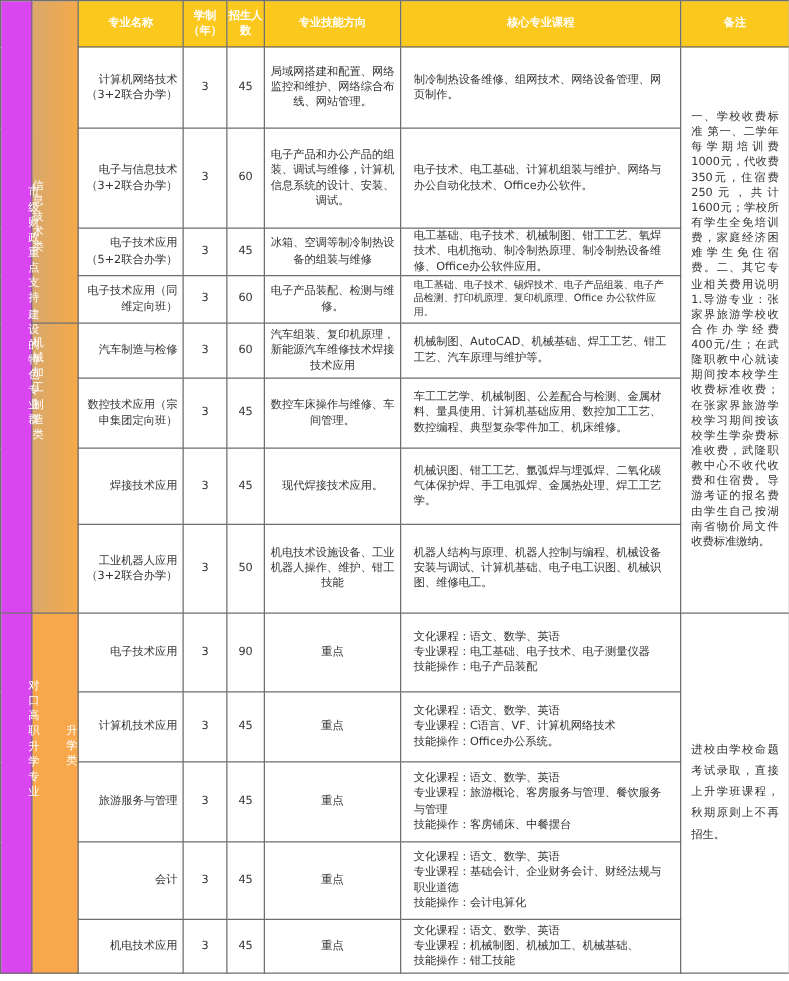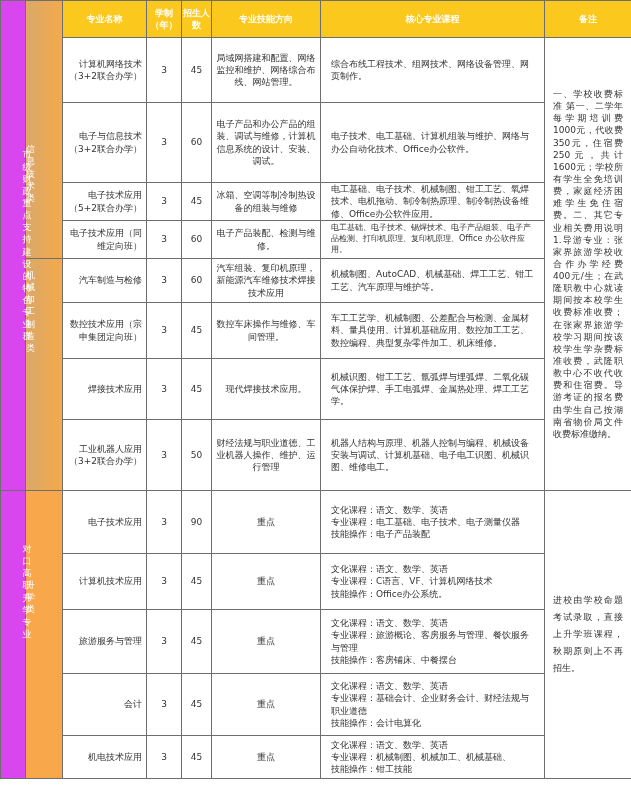--- a/index.html
+++ b/index.html
@@ -22,21 +22,21 @@
   }
   td.grp1 {
     background: #d946ef; color: #fff; text-align: center;
     font-size: 15px; line-height: 1.15; padding: 0 18px;
   }
   td.grp2a {
     background: linear-gradient(to right, #d9a86a, #f5a94a);
     color: #fff; text-align: left; font-size: 14px; line-height: 1.15;
   }
   td.grp2b {
-    background: #f8a84a; color: #fff; text-align: left;
+    background: #f8a84a; color: #fff; text-align: right;
     font-size: 14px; line-height: 1.15;
   }
   .vtext { display: inline-block; width: 16px; word-break: break-all; white-space: normal; }
   td.name { text-align: right; padding: 0 4px; }
   td.num { text-align: center; font-size: 10px; }
   td.skill { text-align: center; padding: 0 4px; margin-left: 24px; }
   td.course { text-align: left; padding: 0 10px; }
   td.course.small { font-size: 8px; }
   td.note { text-align: left; padding: 0 8px; font-size: 9px; line-height: 1.9; text-align: justify; }
   td.note.n2 { vertical-align: middle; line-height: 1.9; }
@@ -66,21 +66,21 @@
     <th class="hd">招生人数</th>
     <th class="hd">专业技能方向</th>
     <th class="hd">核心专业课程</th>
     <th class="hd">备注</th>
   </tr>
   <tr style="height:65px">
     <td class="name">计算机网络技术（3+2联合办学）</td>
     <td class="num">3</td>
     <td class="num">45</td>
     <td class="skill">局域网搭建和配置、网络监控和维护、网络综合布线、网站管理。</td>
-    <td class="course">综合布线工程技术、组网技术、网络设备管理、网页制作。</td>
+    <td class="course">制冷制热设备维修、组网技术、网络设备管理、网页制作。</td>
     <td class="note" rowspan="8">一、学校收费标准 第一、二学年每学期培训费1000元，代收费350元，住宿费250元，共计1600元；学校所有学生全免培训费，家庭经济困难学生免住宿费。二、其它专业相关费用说明 1.导游专业：张家界旅游学校收合作办学经费400元/生；在武隆职教中心就读期间按本校学生收费标准收费；在张家界旅游学校学习期间按该校学生学杂费标准收费，武隆职教中心不收代收费和住宿费。导游考证的报名费由学生自己按湖南省物价局文件收费标准缴纳。</td>
   </tr>
   <tr style="height:80px">
     <td class="name">电子与信息技术（3+2联合办学）</td>
     <td class="num">3</td>
     <td class="num">60</td>
     <td class="skill">电子产品和办公产品的组装、调试与维修，计算机信息系统的设计、安装、调试。</td>
     <td class="course">电子技术、电工基础、计算机组装与维护、网络与办公自动化技术、Office办公软件。</td>
   </tr>
   <tr style="height:38px">
@@ -116,21 +116,21 @@
     <td class="name">焊接技术应用</td>
     <td class="num">3</td>
     <td class="num">45</td>
     <td class="skill">现代焊接技术应用。</td>
     <td class="course">机械识图、钳工工艺、氩弧焊与埋弧焊、二氧化碳气体保护焊、手工电弧焊、金属热处理、焊工工艺学。</td>
   </tr>
   <tr style="height:71px">
     <td class="name">工业机器人应用（3+2联合办学）</td>
     <td class="num">3</td>
     <td class="num">50</td>
-    <td class="skill">财经法规与职业道德、工业机器人操作、维护、运行管理</td>
+    <td class="skill">机电技术设施设备、工业机器人操作、维护、钳工技能</td>
     <td class="course">机器人结构与原理、机器人控制与编程、机械设备安装与调试、计算机基础、电子电工识图、机械识图、维修电工。</td>
   </tr>
 
   <tr style="height:63px">
     <td class="grp1" rowspan="5" style="vertical-align:top;padding-top:52px"><span class="vtext">对口高职升学专业</span></td>
     <td class="grp2b" rowspan="5" style="vertical-align:top;padding-top:88px"><span class="vtext">升学类</span></td>
     <td class="name">电子技术应用</td>
     <td class="num">3</td>
     <td class="num">90</td>
     <td class="skill">重点</td>

